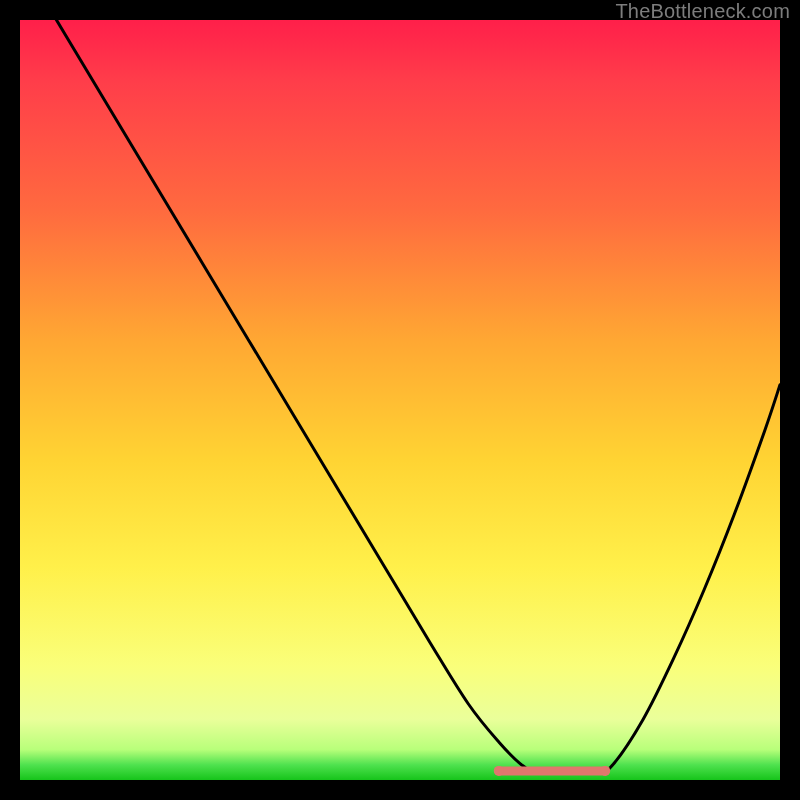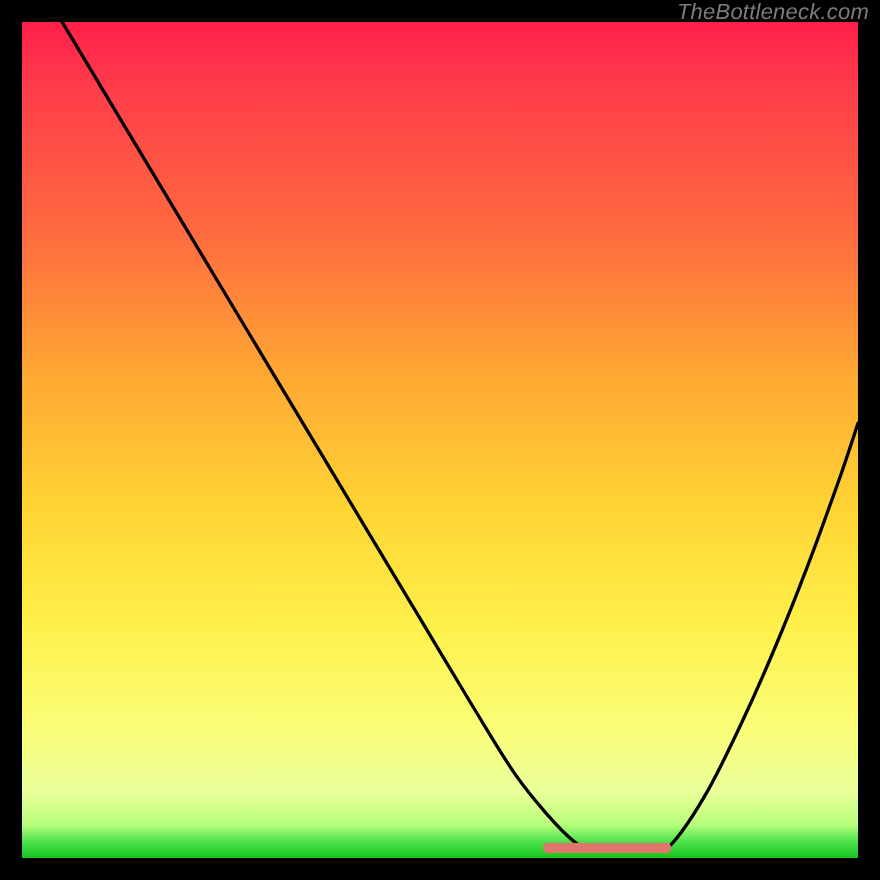--- a/index.html
+++ b/index.html
@@ -10,21 +10,20 @@
     background: #000;
     overflow: hidden;
   }
   .frame {
     position: absolute;
     top: 0;
     left: 0;
     width: 800px;
     height: 800px;
     background: #000;
-    font-style: italic;
   }
   .plot-area {
     position: absolute;
     left: 20px;
     top: 20px;
     width: 760px;
     height: 760px;
     overflow: hidden;
   }
   .gradient-bg {

